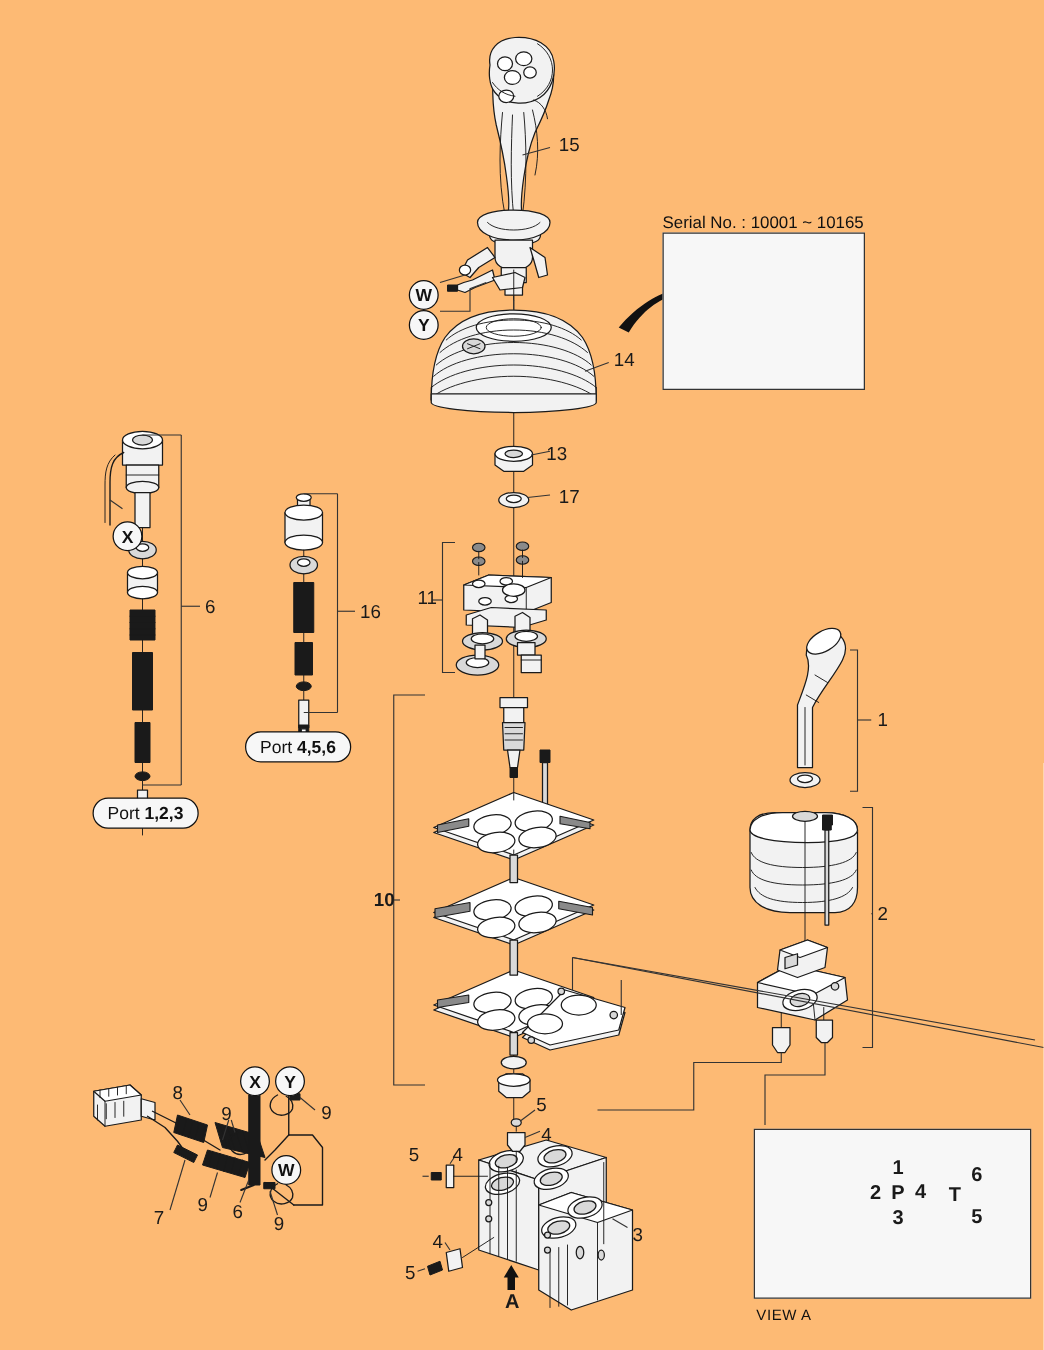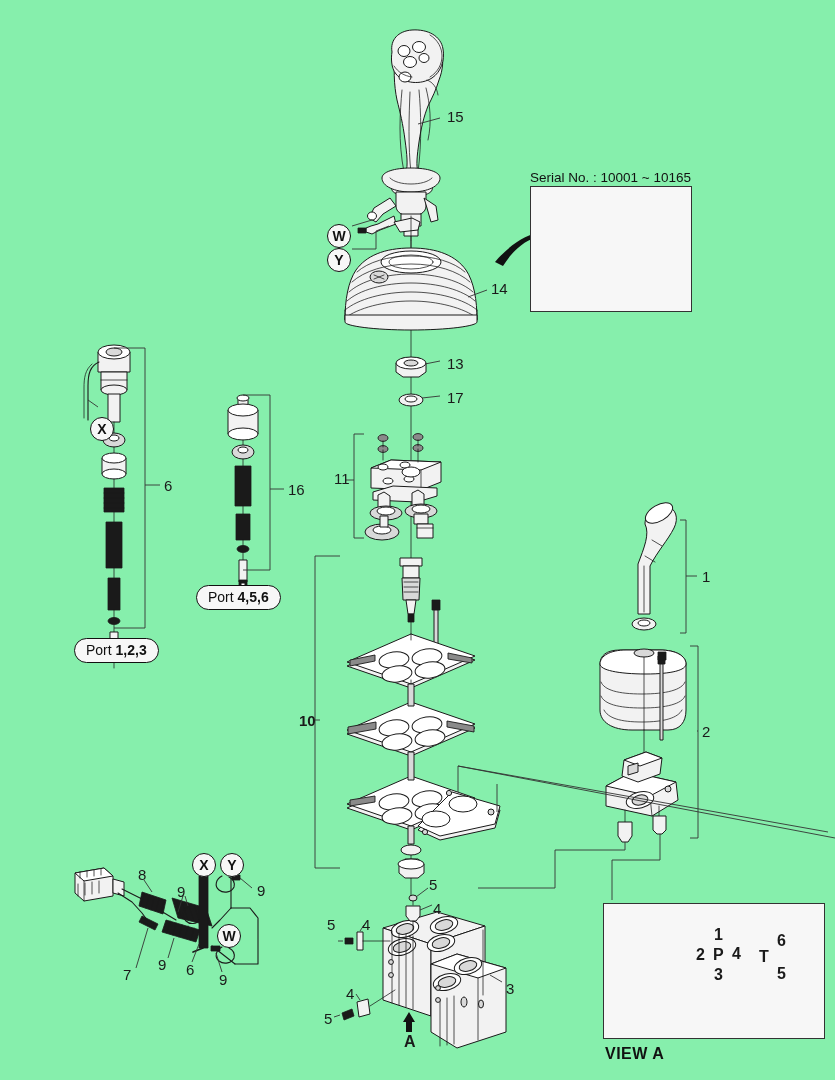--- a/index.html
+++ b/index.html
@@ -4,21 +4,21 @@
 <title>Joystick Assembly Parts Diagram</title>
 <style>
   html,body{margin:0;padding:0;background:#ffffff;}
   body{
     font-family:"Liberation Sans", sans-serif;
     -webkit-font-smoothing:antialiased;
   }
   #page{
     position:relative;
     width:835px;height:1080px;
-    background:#86efac;
+    background:#fdba74;
     overflow:hidden;
   }
   #page svg{position:absolute;left:0;top:0;width:835px;height:1080px;}
   .lbl{
     position:absolute;
     font-family:"Liberation Sans", sans-serif;
     font-size:15px;
     color:#1a1a1a;
     white-space:nowrap;
     line-height:1;
@@ -48,21 +48,21 @@
   .insetbox{
     position:absolute;
     border:1.3px solid #333;
     background:#f7f7f7;
     box-sizing:border-box;
   }
   .serial-cap{
     position:absolute;font-size:13.5px;color:#111;white-space:nowrap;
   }
   .viewa-cap{
-    position:absolute;font-size:16px;font-weight:bold;color:#111;letter-spacing:.5px;
+    position:absolute;font-size:12px;font-weight:normal;color:#111;letter-spacing:.5px;
   }
   .pnum{
     position:absolute;
     font-size:15px;color:#1a1a1a;
   }
 </style>
 </head>
 <body>
 
 <div id="page">
@@ -617,21 +617,21 @@
 
     <path class="ln" d="M749 928 L749 1006"></path>
     <path class="ln" d="M753 928 L753 1006"></path>
   </g>
 
 </svg>
 
 <div class="pnum" style="left:447px;top:108px;">15</div>
 <div class="pnum" style="left:491px;top:280px;">14</div>
 <div class="pnum" style="left:673px;top:222px;">14</div>
-<div class="pnum" style="left:447px;top:355px;">13</div>
+<div class="pnum" style="left:437px;top:355px;">13</div>
 <div class="pnum" style="left:447px;top:389px;">17</div>
 <div class="pnum" style="left:334px;top:470px;">11</div>
 <div class="pnum" style="left:299px;top:712px;font-weight:bold;">10</div>
 <div class="pnum" style="left:164px;top:477px;">6</div>
 <div class="pnum" style="left:288px;top:481px;">16</div>
 <div class="pnum" style="left:702px;top:568px;">1</div>
 <div class="pnum" style="left:702px;top:723px;">2</div>
 <div class="pnum" style="left:506px;top:980px;">3</div>
 
 <div class="pnum" style="left:433px;top:900px;">4</div>

